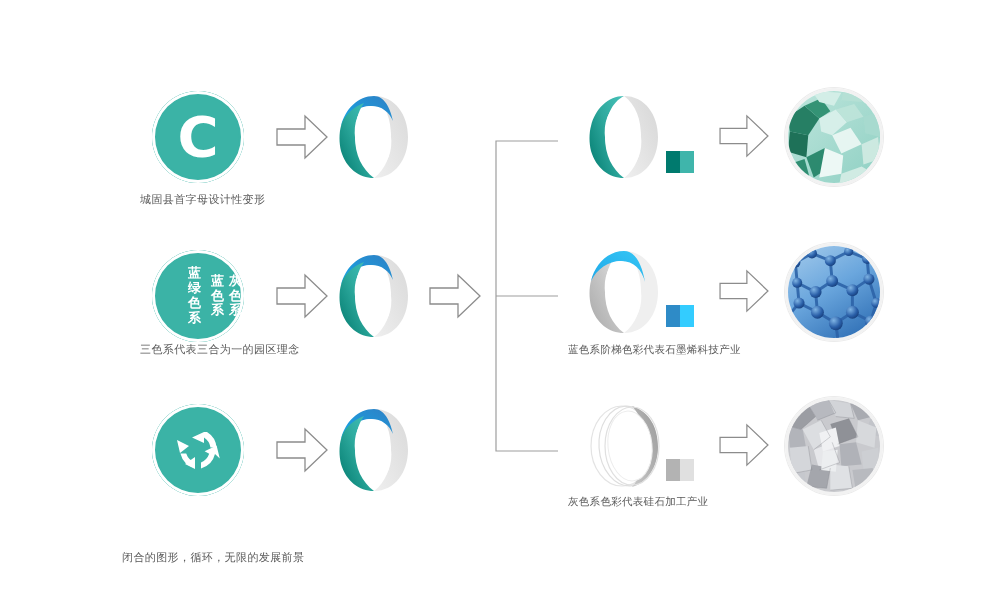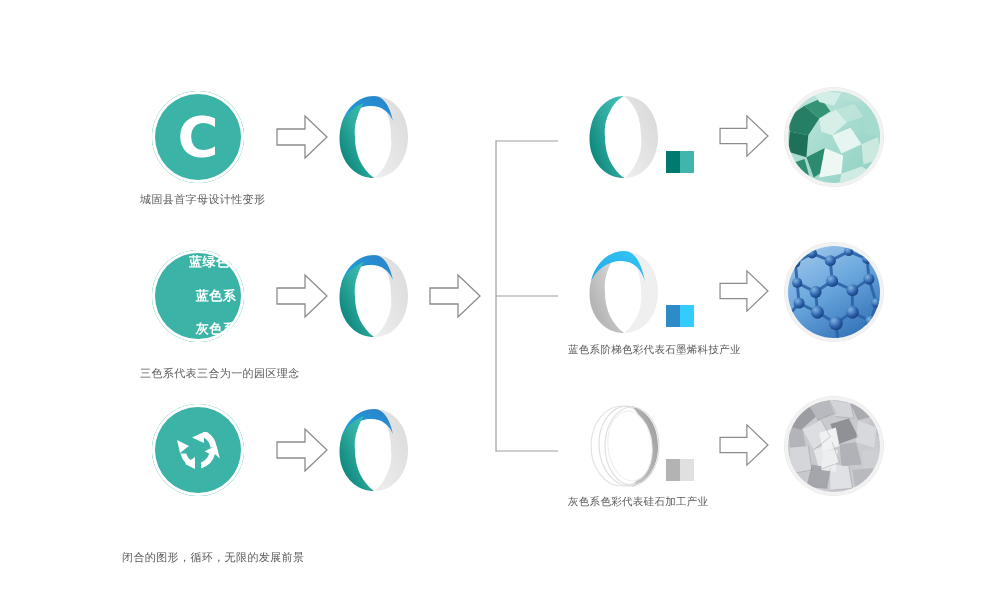--- a/index.html
+++ b/index.html
@@ -37,23 +37,23 @@
   .concept-letter {
     font-family: "DejaVu Sans", "Liberation Sans", sans-serif;
     font-size: 56px;
     font-weight: 700;
     color: #ffffff;
     line-height: 1;
     letter-spacing: 0;
   }
   .concept-lines {
     display: flex;
-    flex-direction: column;
+    flex-direction: row;
     align-items: center;
-    gap: 19px;
+    gap: 3px;
     margin-left: 36px;
   }
   .concept-lines span {
     font-size: 13px;
     font-weight: 700;
     color: #ffffff;
     line-height: 1.15;
     letter-spacing: 0.5px;
   }
   .recycle-wrap { width: 54px; height: 54px; }
@@ -159,21 +159,21 @@
   </div>
 
   <div class="concept-circle abs" style="left:152px; top:250px;">
     <div class="concept-lines">
       <span>蓝绿色系</span>
       <span>蓝色系</span>
       <span>灰色系</span>
     </div>
   </div>
 
-  <div class="caption" style="left:140px; top:366px;">三色系代表三合为一的园区理念</div>
+  <div class="caption" style="left:140px; top:342px;">三色系代表三合为一的园区理念</div>
 
   <div class="arrow" style="left:275px; top:272px;">
     <svg width="54" height="48" viewBox="0 0 54 48">
       <path d="M2 16 L30 16 L30 3 L52 24 L30 45 L30 32 L2 32 Z" fill="#ffffff" stroke="#8c8c8c" stroke-width="1.3"></path>
     </svg>
   </div>
 
   <div class="ring" style="left:338px; top:252px;">
     <svg width="72" height="88" viewBox="0 0 72 88">
       <path d="M36 3 C57 3 70 22 70 44 C70 66 57 85 36 85

